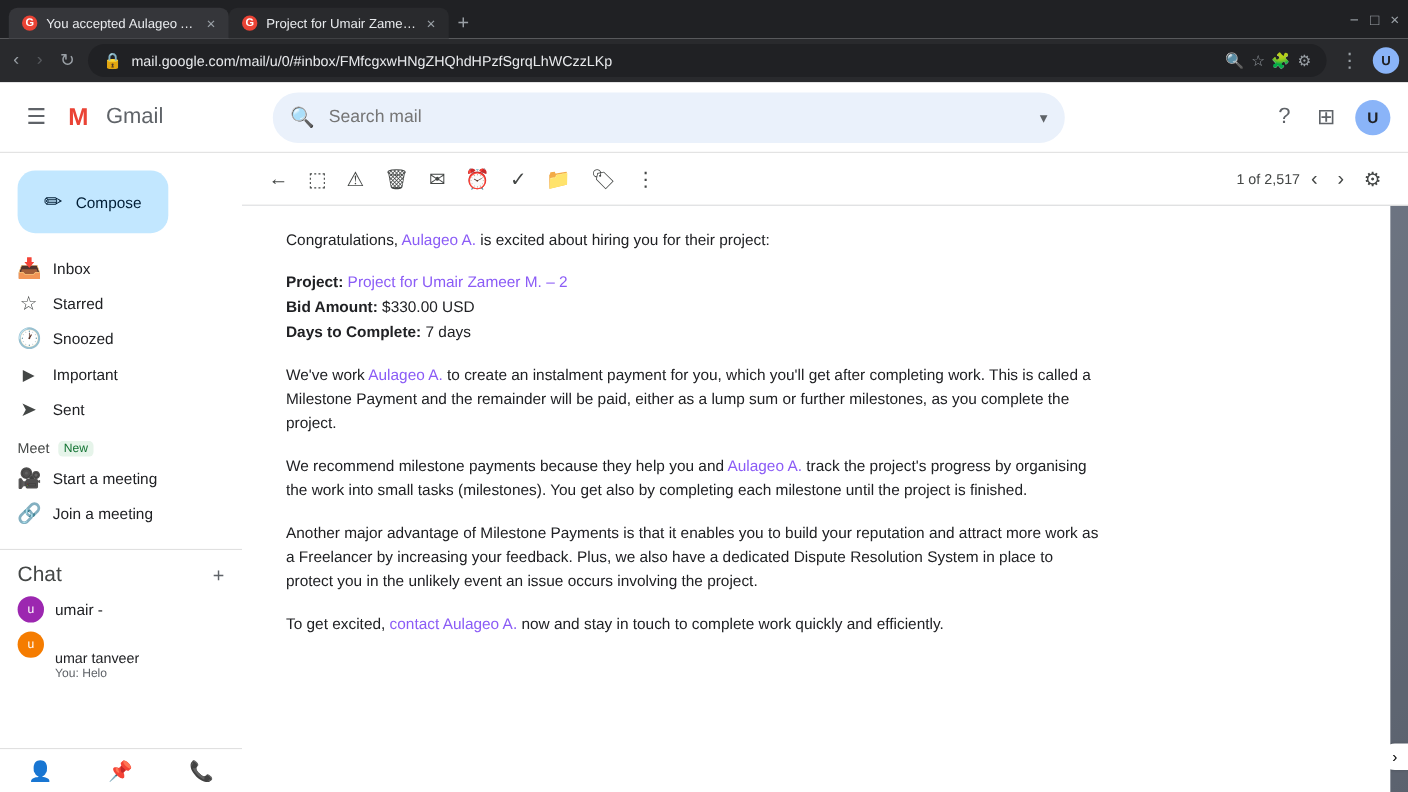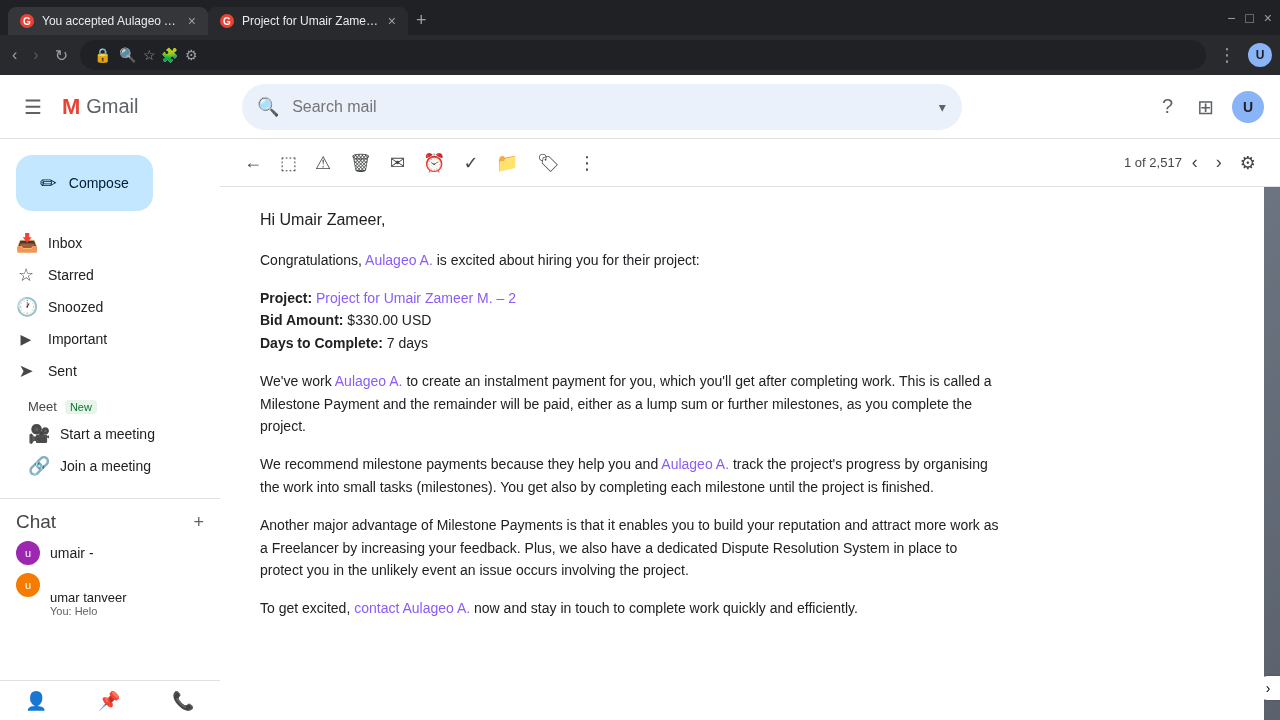--- a/index.html
+++ b/index.html
@@ -27,21 +27,21 @@
     .profile-icon { width: 24px; height: 24px; border-radius: 50%; background: #8ab4f8; display: flex; align-items: center; justify-content: center; font-size: 12px; color: #202124; font-weight: bold; cursor: pointer; }
 
     
     .gmail-container { display: flex; flex-direction: column; height: calc(720px - 75px); background: #fff; }
 
     
     .gmail-header { background: #fff; height: 64px; display: flex; align-items: center; padding: 0 16px; gap: 12px; border-bottom: 1px solid #e0e0e0; position: relative; }
     .hamburger { font-size: 20px; color: #5f6368; cursor: pointer; padding: 8px; }
     .gmail-logo { display: flex; align-items: center; gap: 4px; }
     .gmail-m { color: #EA4335; font-size: 22px; font-weight: bold; }
-    .gmail-label { color: #5f6368; font-size: 20px; margin-left: 2px; }
+    .gmail-label { color: #5f6368; font-size: 20px; margin-left: 12px; }
     .search-bar { flex: 1; max-width: 720px; background: #eaf1fb; border-radius: 24px; height: 46px; display: flex; align-items: center; padding: 0 16px; gap: 12px; margin: 0 auto; }
     .search-icon { color: #5f6368; font-size: 18px; }
     .search-input { flex: 1; border: none; background: transparent; font-size: 16px; color: #202124; outline: none; }
     .search-dropdown { color: #5f6368; font-size: 14px; cursor: pointer; }
     .header-right { display: flex; align-items: center; gap: 12px; margin-left: auto; }
     .header-icon { color: #5f6368; font-size: 20px; cursor: pointer; padding: 6px; border-radius: 50%; }
 
     
     .main-layout { display: flex; flex: 1; overflow: hidden; }
 
@@ -69,21 +69,21 @@
     .email-body p { margin-bottom: 16px; }
     .email-body .greeting { font-size: 16px; font-weight: 400; color: #202124; margin-bottom: 16px; }
     .email-link { color: #8b5cf6; text-decoration: none; cursor: pointer; }
     .email-bold { font-weight: 700; }
 
     
     .content-with-bg { position: relative; flex: 1; display: flex; overflow: hidden; }
     .bg-overlay { position: absolute; top: 0; left: 0; right: 0; bottom: 0; background: linear-gradient(135deg, #8a9bb0 0%, #6b7c93 30%, #4a5568 60%, #2d3748 100%); z-index: 0; }
     .email-panel { position: relative; z-index: 1; background: #fff; margin: 0 auto; flex: 1; overflow-y: auto; max-width: 100%; }
 
-    .meet-section { padding: 4px 12px 8px; }
+    .meet-section { padding: 4px 0 8px; }
     .meet-badge { display: inline-block; background: #e6f4ea; color: #137333; font-size: 11px; padding: 1px 5px; border-radius: 4px; font-weight: 500; }
 
     
     .chat-section { padding: 8px 0; border-top: 1px solid #e0e0e0; margin-top: 8px; }
     .chat-item { display: flex; align-items: center; gap: 10px; padding: 4px 16px; height: 32px; cursor: pointer; }
     .chat-avatar { width: 24px; height: 24px; border-radius: 50%; display: flex; align-items: center; justify-content: center; font-size: 11px; color: #fff; font-weight: 500; }
     .chat-name { font-size: 14px; color: #202124; flex: 1; }
     .chat-add { color: #5f6368; font-size: 18px; margin-left: auto; }
 
     .right-panel { width: 16px; background: rgba(200,200,200,0.3); flex-shrink: 0; position: relative; }
@@ -112,20 +112,21 @@
     <span class="win-btn">×</span>
   </div>
 </div>
 
 <div class="address-bar-row">
   <span class="nav-btn">‹</span>
   <span class="nav-btn" style="opacity:0.4;">›</span>
   <span class="nav-btn">↻</span>
   <div class="address-bar">
     <span class="addr-icon">🔒</span>
+    <span class="address-text">mail.google.com/mail/u/0/#inbox/FMfcgxwHNgZHQhdHPzfSgrqLhWCzzLKp</span>
     <div class="address-icons">
       <span class="addr-icon">🔍</span>
       <span class="addr-icon">☆</span>
       <span class="addr-icon">🧩</span>
       <span class="addr-icon">⚙</span>
     </div>
   </div>
   <span class="addr-icon" style="color:#9aa0a6;font-size:18px;padding:4px;">⋮</span>
   <div class="profile-icon">U</div>
 </div>
@@ -239,21 +240,20 @@
           <button class="toolbar-btn">›</button>
         </div>
         <button class="toolbar-btn">⚙</button>
       </div>
 
       <div class="content-with-bg">
         <div class="bg-overlay"></div>
         <div class="email-panel">
           <div class="email-scroll-area">
             <div class="email-body">
-              <p class="greeting">Hi Umair Zameer,</p>
 
               <p>
                 <span>Congratulations,</span>
                 <span> </span><a class="email-link">Aulageo A.</a><span> is excited about hiring you for their project:</span>
               </p>
 
               <p>
                 <span class="email-bold">Project:</span>
                 <span> </span><a class="email-link">Project for Umair Zameer M. – 2</a><br>
                 <span class="email-bold">Bid Amount:</span>

